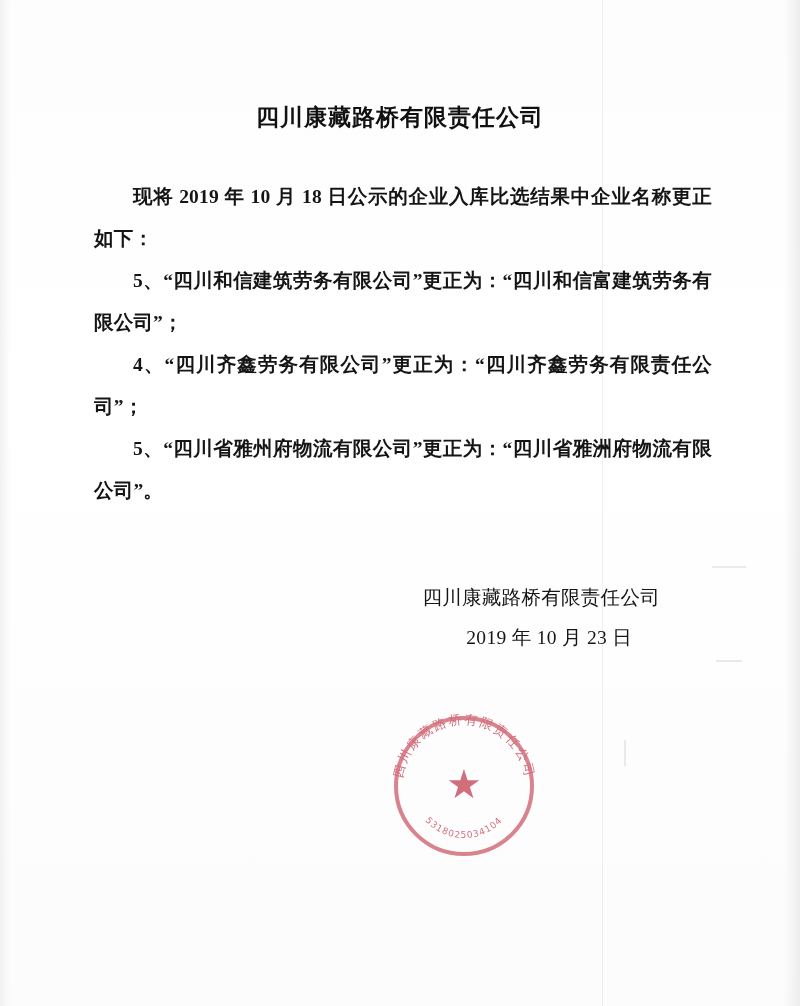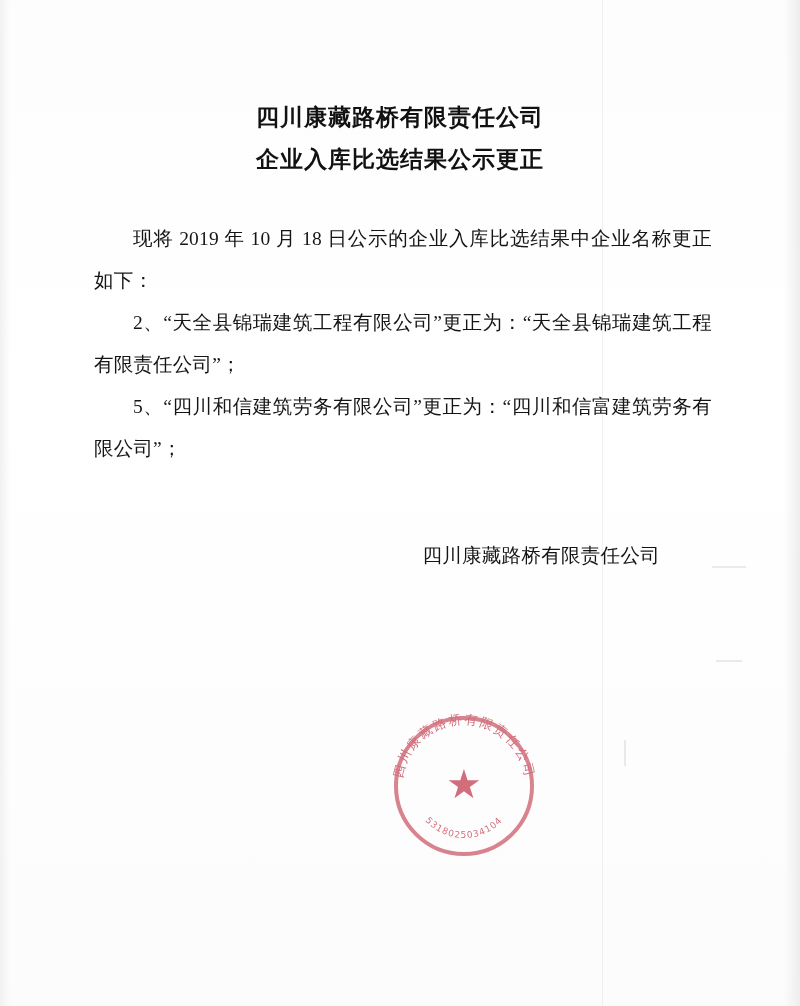--- a/index.html
+++ b/index.html
@@ -62,20 +62,21 @@
     font-weight: bold;
     font-size: 23px;
     letter-spacing: 1px;
     color: #111;
     line-height: 42px;
   }
 
   .body-block {
     margin-top: 38px;
     padding: 0 88px 0 94px;
+    font-weight: bold;
   }
   .para {
     font-size: 19.5px;
     line-height: 42px;
     text-align: justify;
     text-justify: inter-ideograph;
     text-indent: 2em;
     color: #151515;
     margin: 0;
     letter-spacing: 0.2px;
@@ -144,31 +145,32 @@
   <div class="fold-line"></div>
 
   <div class="artifact" style="left:712px; top:566px; width:34px; height:2px;"></div>
   <div class="artifact" style="left:716px; top:660px; width:26px; height:2px;"></div>
   <div class="artifact" style="left:624px; top:740px; width:2px; height:26px;"></div>
 
   <div class="content">
 
     <div class="title-block">
       <div class="title-line">四川康藏路桥有限责任公司</div>
-      <div class="title-line">企业入库比选结果公示更正</div>
     </div>
 
     <div class="body-block">
       <p class="para">现将 2019 年 10 月 18 日公示的企业入库比选结果中企业名称更正如下：</p>
-      <p class="para">2、“天全县锦瑞建筑工程有限公司”更正为：“天全县锦瑞建筑工程有限责任公司”；</p>
       <p class="para">5、“四川和信建筑劳务有限公司”更正为：“四川和信富建筑劳务有限公司”；</p>
+      <p class="para">4、“四川齐鑫劳务有限公司”更正为：“四川齐鑫劳务有限责任公司”；</p>
+      <p class="para">5、“四川省雅州府物流有限公司”更正为：“四川省雅洲府物流有限公司”。</p>
     </div>
 
     <div class="sign-block">
       <div class="sign-company">四川康藏路桥有限责任公司</div>
+      <div class="sign-date">2019 年 10 月 23 日</div>
     </div>
 
   </div>
 
   <div class="seal">
     <svg width="172" height="172" viewBox="0 0 172 172" xmlns="http://www.w3.org/2000/svg">
       <defs>
         <path id="sealTopArc" d="M 24,86 A 62,62 0 0 1 148,86"></path>
         <path id="sealBottomArc" d="M 34,86 A 52,52 0 0 0 138,86"></path>
       </defs>

